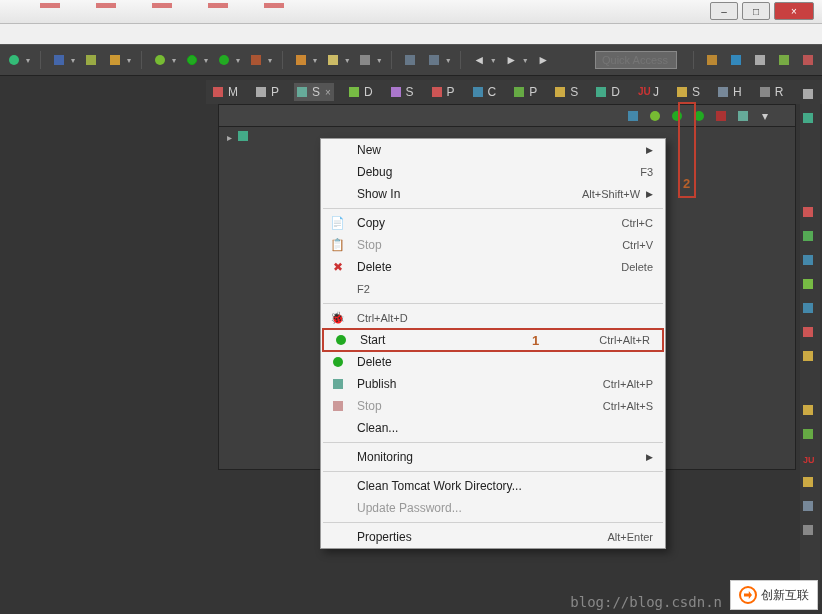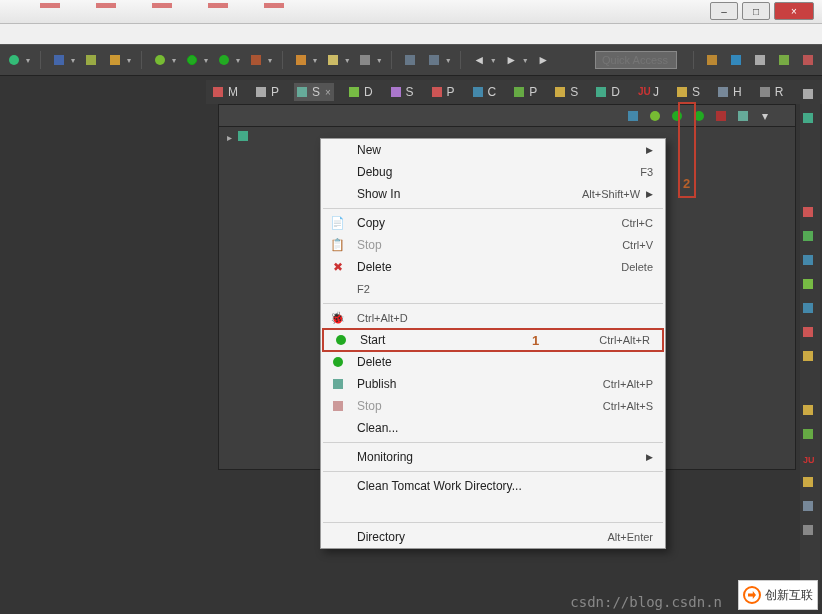--- a/index.html
+++ b/index.html
@@ -39,21 +39,21 @@
 .cm-key { color: #555; font-size: 11px; }
 .cm-arrow { font-size: 9px; color: #444; margin-left: 6px; }
 .cm-sep { height: 1px; background: #d0d0d0; margin: 3px 2px; }
 .cm-start-hl { border: 2px solid #c04030; margin: -1px 1px; height: 24px; }
 .cm-num { position: absolute; color: #b8602a; font-size: 13px; font-weight: bold; }
 
 .right-sidebar { position: absolute; top: 80px; right: 2px; width: 20px; bottom: 10px; background: #3a3a3a; display: flex; flex-direction: column; align-items: center; gap: 10px; padding-top: 8px; }
 .rs-ico { width: 14px; height: 14px; }
 
 .watermark { position: absolute; bottom: 4px; right: 100px; color: #888; font-size: 14px; font-family: monospace; }
-.logo-box { position: absolute; bottom: 4px; right: 4px; width: 80px; height: 30px; background: #fff; border: 1px solid #ccc; display: flex; align-items: center; justify-content: center; gap: 4px; font-size: 11px; color: #333; }
+.logo-box { position: absolute; bottom: 4px; right: 4px; width: 88px; height: 30px; background: #fff; border: 1px solid #ccc; display: flex; align-items: center; justify-content: center; gap: 4px; font-size: 11px; color: #333; }
 .logo-mark { width: 18px; height: 18px; border: 2px solid #ff6a00; border-radius: 50%; position: relative; }
 .logo-mark::after { content:""; position:absolute; inset: 3px; background: #ff6a00; clip-path: polygon(0 30%, 60% 30%, 60% 0, 100% 50%, 60% 100%, 60% 70%, 0 70%); }
 
 
 .dot { width: 10px; height: 10px; border-radius: 50%; display:inline-block; }
 .sq { width: 10px; height: 10px; display:inline-block; }
 </style>
 </head>
 <body>
 
@@ -330,25 +330,26 @@
       <span class="cm-label">Monitoring</span>
       <span class="cm-arrow">▶</span>
     </div>
   <div class="cm-sep"></div>
   <div class="cm-item">
       <span class="cm-icon"></span>
       <span class="cm-label">Clean Tomcat Work Directory...</span>
     </div>
   <div class="cm-item disabled">
       <span class="cm-icon"></span>
-    </div>
-  <div class="cm-sep"></div>
-  <div class="cm-item">
-      <span class="cm-icon"></span>
-      <span class="cm-label">Directory</span>
+      <span class="cm-label">Update Password...</span>
+    </div>
+  <div class="cm-sep"></div>
+  <div class="cm-item">
+      <span class="cm-icon"></span>
+      <span class="cm-label">Properties</span>
       <span class="cm-key">Alt+Enter</span>
     </div>
 </div>
 
 <div class="right-sidebar">
   <span class="rs-ico"><span class="sq" style="background:#aaa"></span></span>
   <span class="rs-ico"><span class="sq" style="background:#4a8"></span></span>
   <div style="height:60px"></div>
   <span class="rs-ico"><span class="sq" style="background:#c55"></span></span>
   <span class="rs-ico"><span class="sq" style="background:#5a5"></span></span>
@@ -359,17 +360,17 @@
   <span class="rs-ico"><span class="sq" style="background:#ca4"></span></span>
   <div style="height:20px"></div>
   <span class="rs-ico"><span class="sq" style="background:#ca4"></span></span>
   <span class="rs-ico"><span class="sq" style="background:#6a4"></span></span>
   <span class="rs-ico"><span style="color:#c33;font-size:9px;font-weight:bold">JU</span></span>
   <span class="rs-ico"><span class="sq" style="background:#ca4"></span></span>
   <span class="rs-ico"><span class="sq" style="background:#789"></span></span>
   <span class="rs-ico"><span class="sq" style="background:#888"></span></span>
 </div>
 
-<div class="watermark">csdn://blog.csdn.n</div>
+<div class="watermark">blog://blog.csdn.n</div>
 <div class="logo-box">
   <span class="logo-mark"></span>
   <span>创新互联</span>
 </div>
 
 </body></html>

